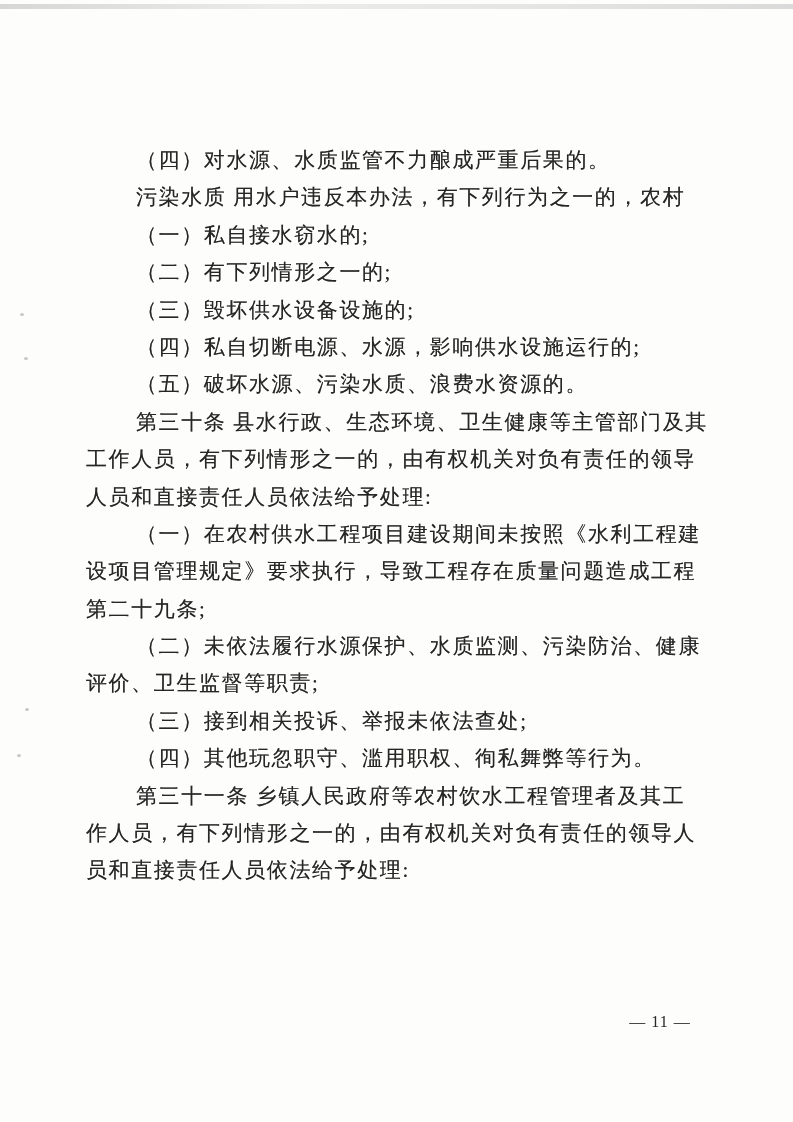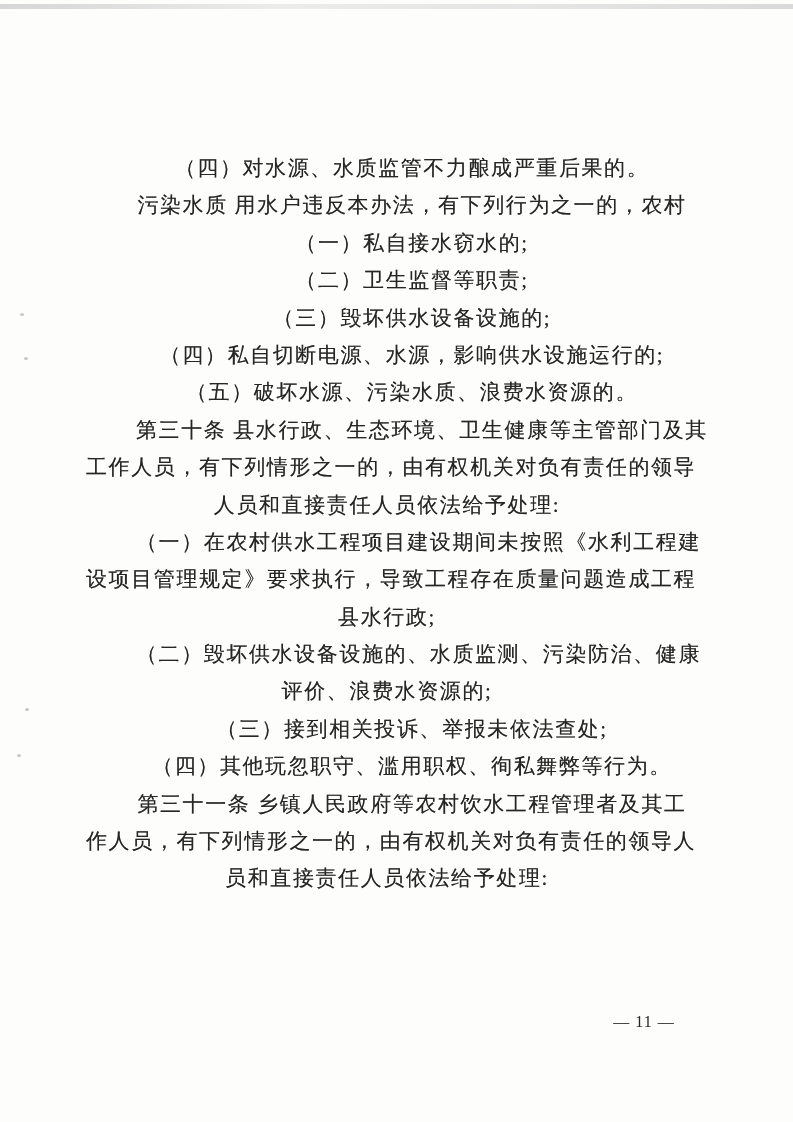--- a/index.html
+++ b/index.html
@@ -24,40 +24,39 @@
     height: 5px;
     background: linear-gradient(to right,
       rgba(210,210,210,0.9) 0%,
       rgba(228,228,228,0.7) 35%,
       rgba(222,222,222,0.8) 70%,
       rgba(214,214,214,0.9) 100%);
   }
   .doc-body {
     position: absolute;
     left: 86px;
-    top: 150px;
+    top: 142px;
     width: 602px;
-    text-align: center;
   }
   .doc-line {
     height: 37.4px;
     line-height: 37.4px;
     font-size: 21px;
     letter-spacing: 1.6px;
     color: var(--text-color, #262626);
     white-space: nowrap;
     
     text-shadow: 0 0 0.4px rgba(40,40,40,0.55);
   }
   .doc-line.indent {
     padding-left: 50px;
   }
   .page-number {
     position: absolute;
-    left: 604px;
+    left: 620px;
     top: 1013px;
     width: 80px;
     text-align: center;
     font-size: 16px;
     letter-spacing: 1px;
     color: var(--text-color, #2b2b2b);
     font-family: "Liberation Serif", serif;
   }
   .speck {
     position: absolute;
@@ -74,32 +73,32 @@
 <body>
 
 <div class="page">
 
   <div class="top-scan-artifact"></div>
 
   <div class="doc-body" id="doc-body">
       <div class="doc-line indent">（四）对水源、水质监管不力酿成严重后果的。</div>
       <div class="doc-line indent">污染水质 用水户违反本办法，有下列行为之一的，农村</div>
       <div class="doc-line indent">（一）私自接水窃水的;</div>
-      <div class="doc-line indent">（二）卫生监督等职责;</div>
+      <div class="doc-line indent">（二）有下列情形之一的;</div>
       <div class="doc-line indent">（三）毁坏供水设备设施的;</div>
       <div class="doc-line indent">（四）私自切断电源、水源，影响供水设施运行的;</div>
       <div class="doc-line indent">（五）破坏水源、污染水质、浪费水资源的。</div>
       <div class="doc-line indent">第三十条 县水行政、生态环境、卫生健康等主管部门及其</div>
       <div class="doc-line">工作人员，有下列情形之一的，由有权机关对负有责任的领导</div>
       <div class="doc-line">人员和直接责任人员依法给予处理:</div>
       <div class="doc-line indent">（一）在农村供水工程项目建设期间未按照《水利工程建</div>
       <div class="doc-line">设项目管理规定》要求执行，导致工程存在质量问题造成工程</div>
-      <div class="doc-line">县水行政;</div>
-      <div class="doc-line indent">（二）毁坏供水设备设施的、水质监测、污染防治、健康</div>
-      <div class="doc-line">评价、浪费水资源的;</div>
+      <div class="doc-line">第二十九条;</div>
+      <div class="doc-line indent">（二）未依法履行水源保护、水质监测、污染防治、健康</div>
+      <div class="doc-line">评价、卫生监督等职责;</div>
       <div class="doc-line indent">（三）接到相关投诉、举报未依法查处;</div>
       <div class="doc-line indent">（四）其他玩忽职守、滥用职权、徇私舞弊等行为。</div>
       <div class="doc-line indent">第三十一条 乡镇人民政府等农村饮水工程管理者及其工</div>
       <div class="doc-line">作人员，有下列情形之一的，由有权机关对负有责任的领导人</div>
       <div class="doc-line">员和直接责任人员依法给予处理:</div>
     </div>
 
   <div class="page-number">— 11 —</div>
 
   <div class="speck s1"></div>

